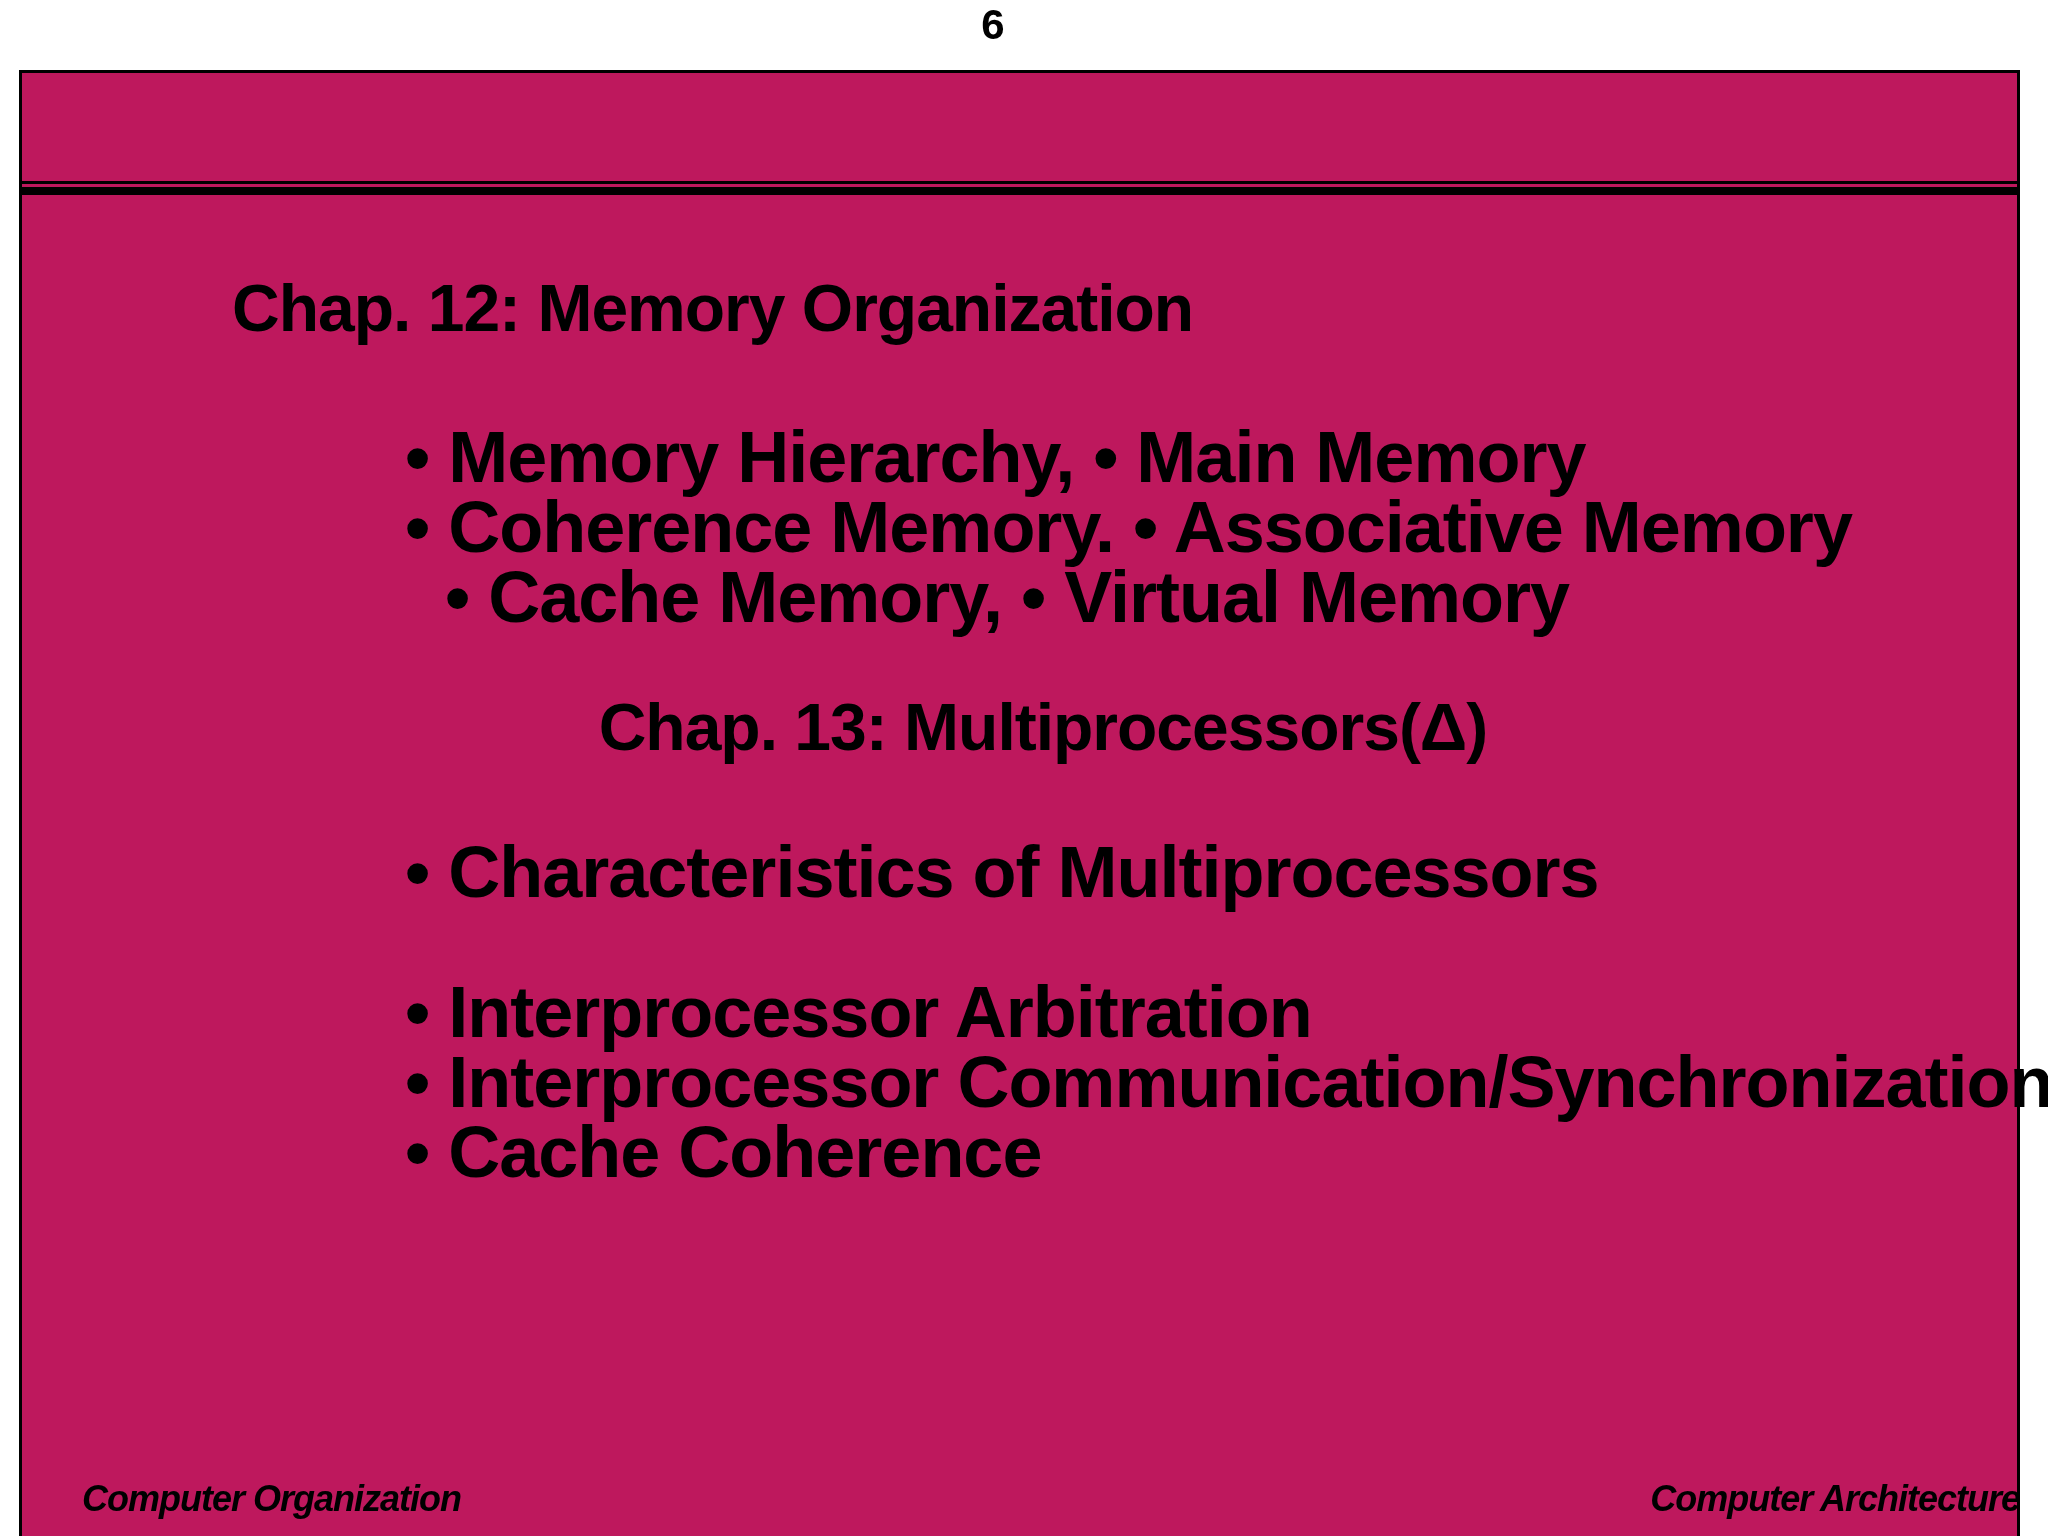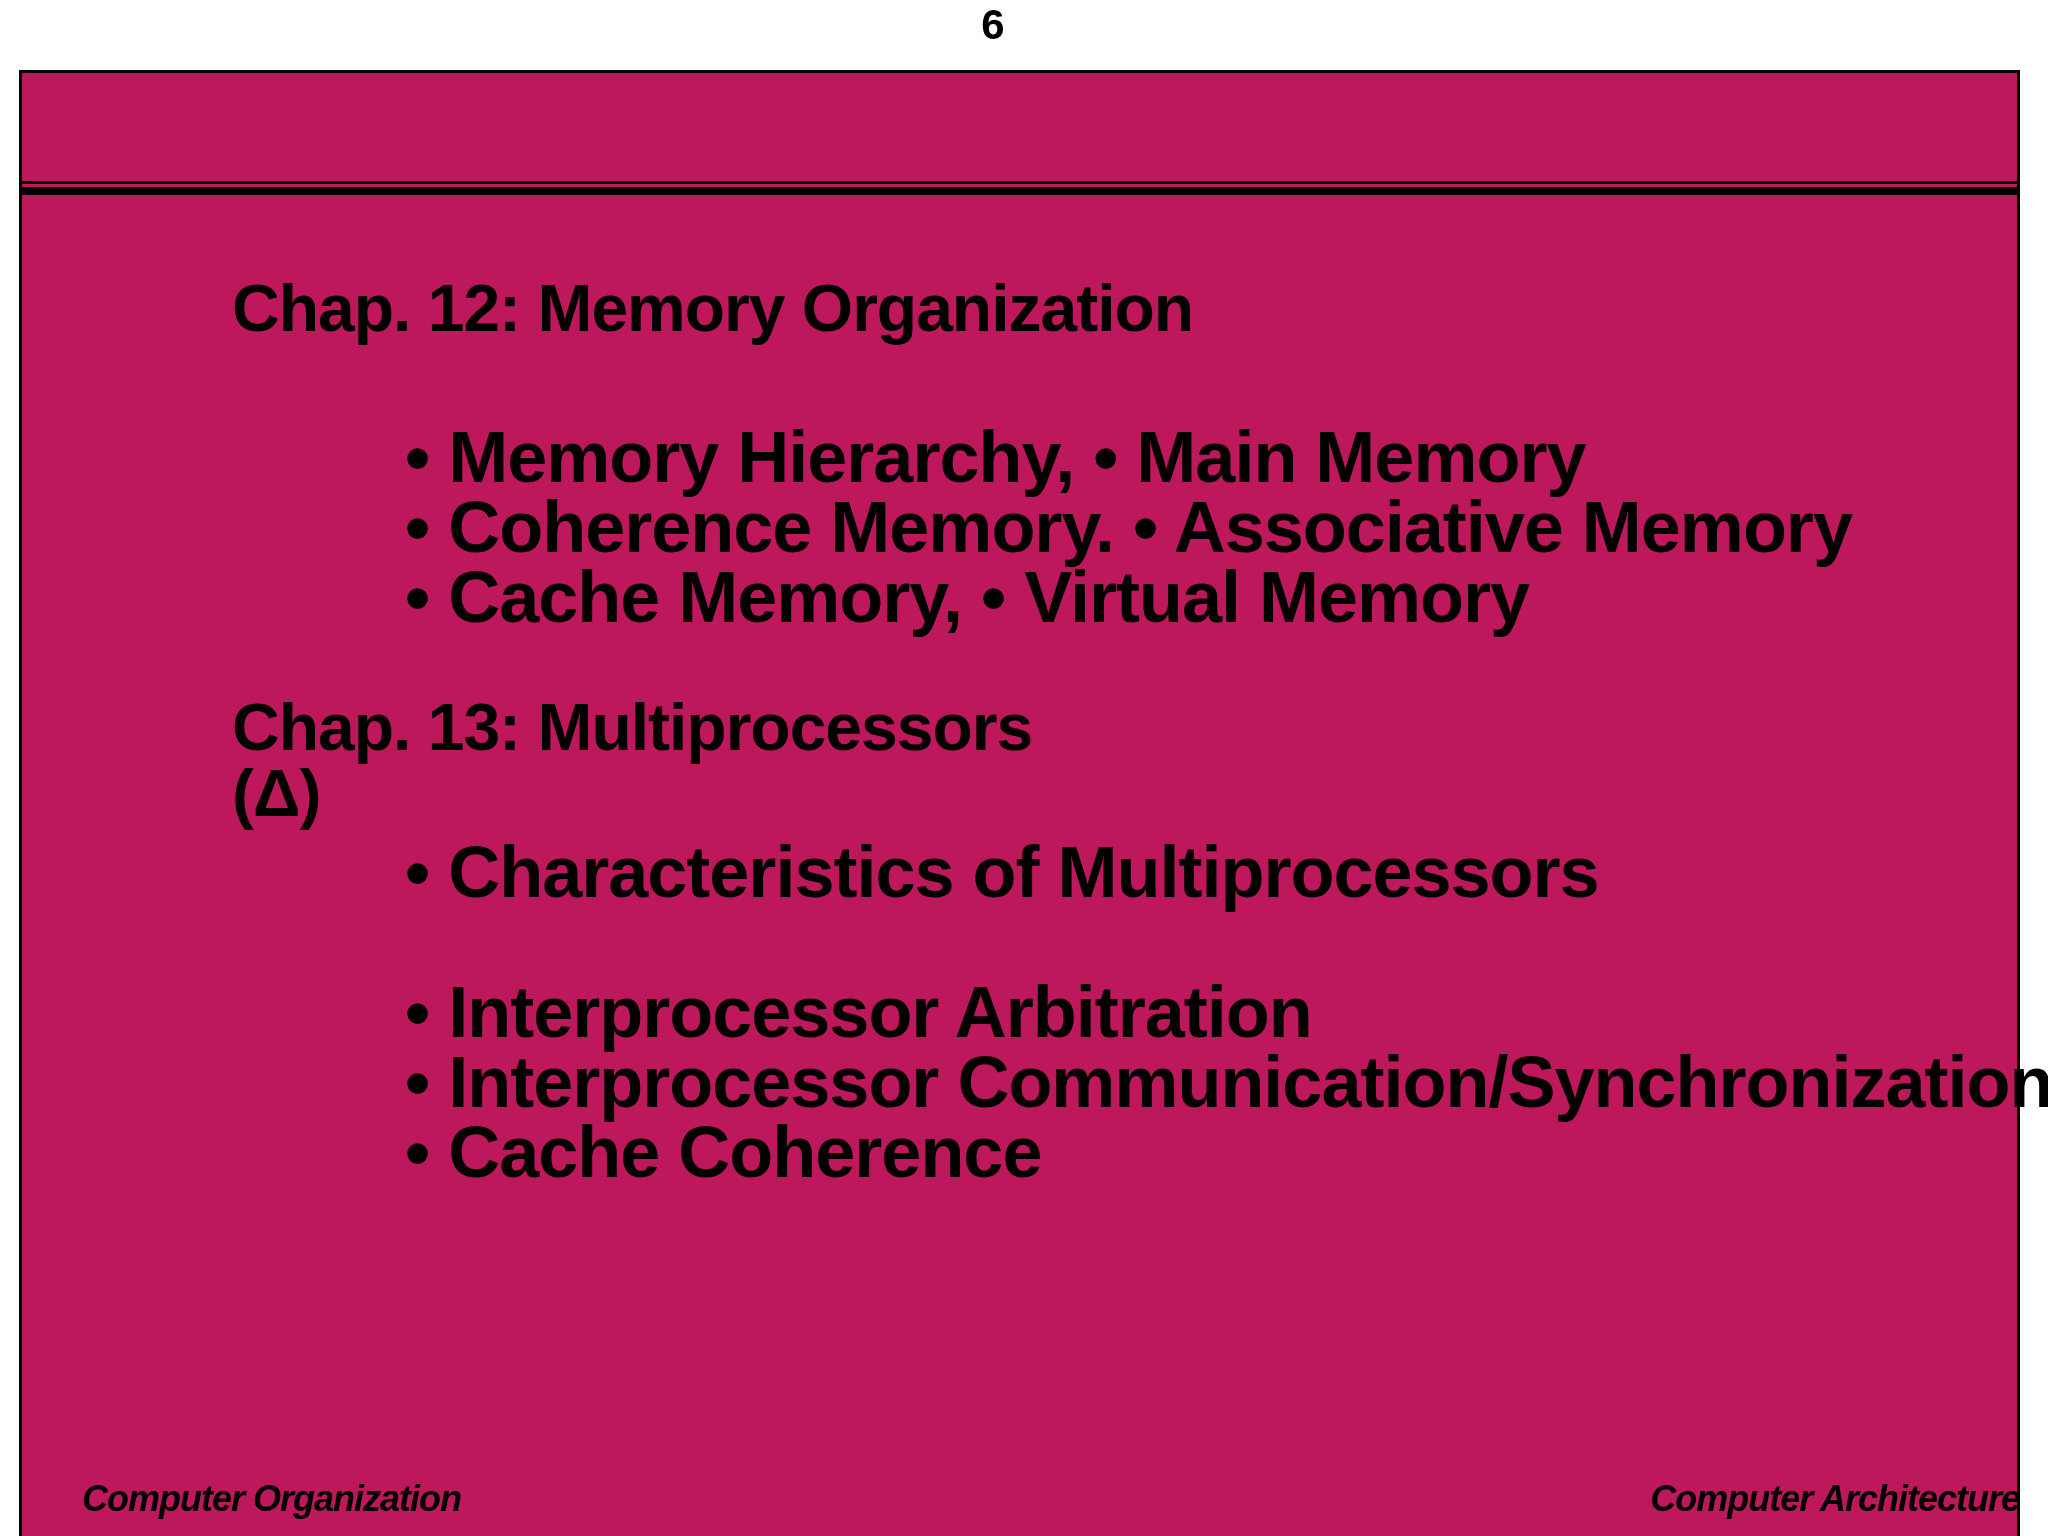--- a/index.html
+++ b/index.html
@@ -59,35 +59,34 @@
     letter-spacing: -1px;
   }
   .h-chap12 { top: 202px; left: 210px; }
 
   .heading-row {
     position: absolute;
     top: 621px;
     left: 210px;
     width: 1622px;
     display: flex;
-    justify-content: flex-end;
+    justify-content: center;
     align-items: baseline;
-    flex-direction: column;
   }
 
   .bullet-line {
     font-size: 72px;
     font-weight: bold;
     line-height: 1.0;
     letter-spacing: -1px;
     left: 383px;
   }
   .b12-0 { top: 348px; }
   .b12-1 { top: 418px; }
-  .b12-2 { top: 488px; }
+  .b12-2 { top: 488px; margin-left: 40px; }
   .b13-0 { top: 763px; text-align: right; }
   .b13-1 { top: 833px; }
   .b13-2 { top: 903px; }
   .b13-3 { top: 973px; }
   .b13-4 { top: 1043px; }
 
   
   .footer-text {
     font-size: 36px;
     font-weight: bold;

